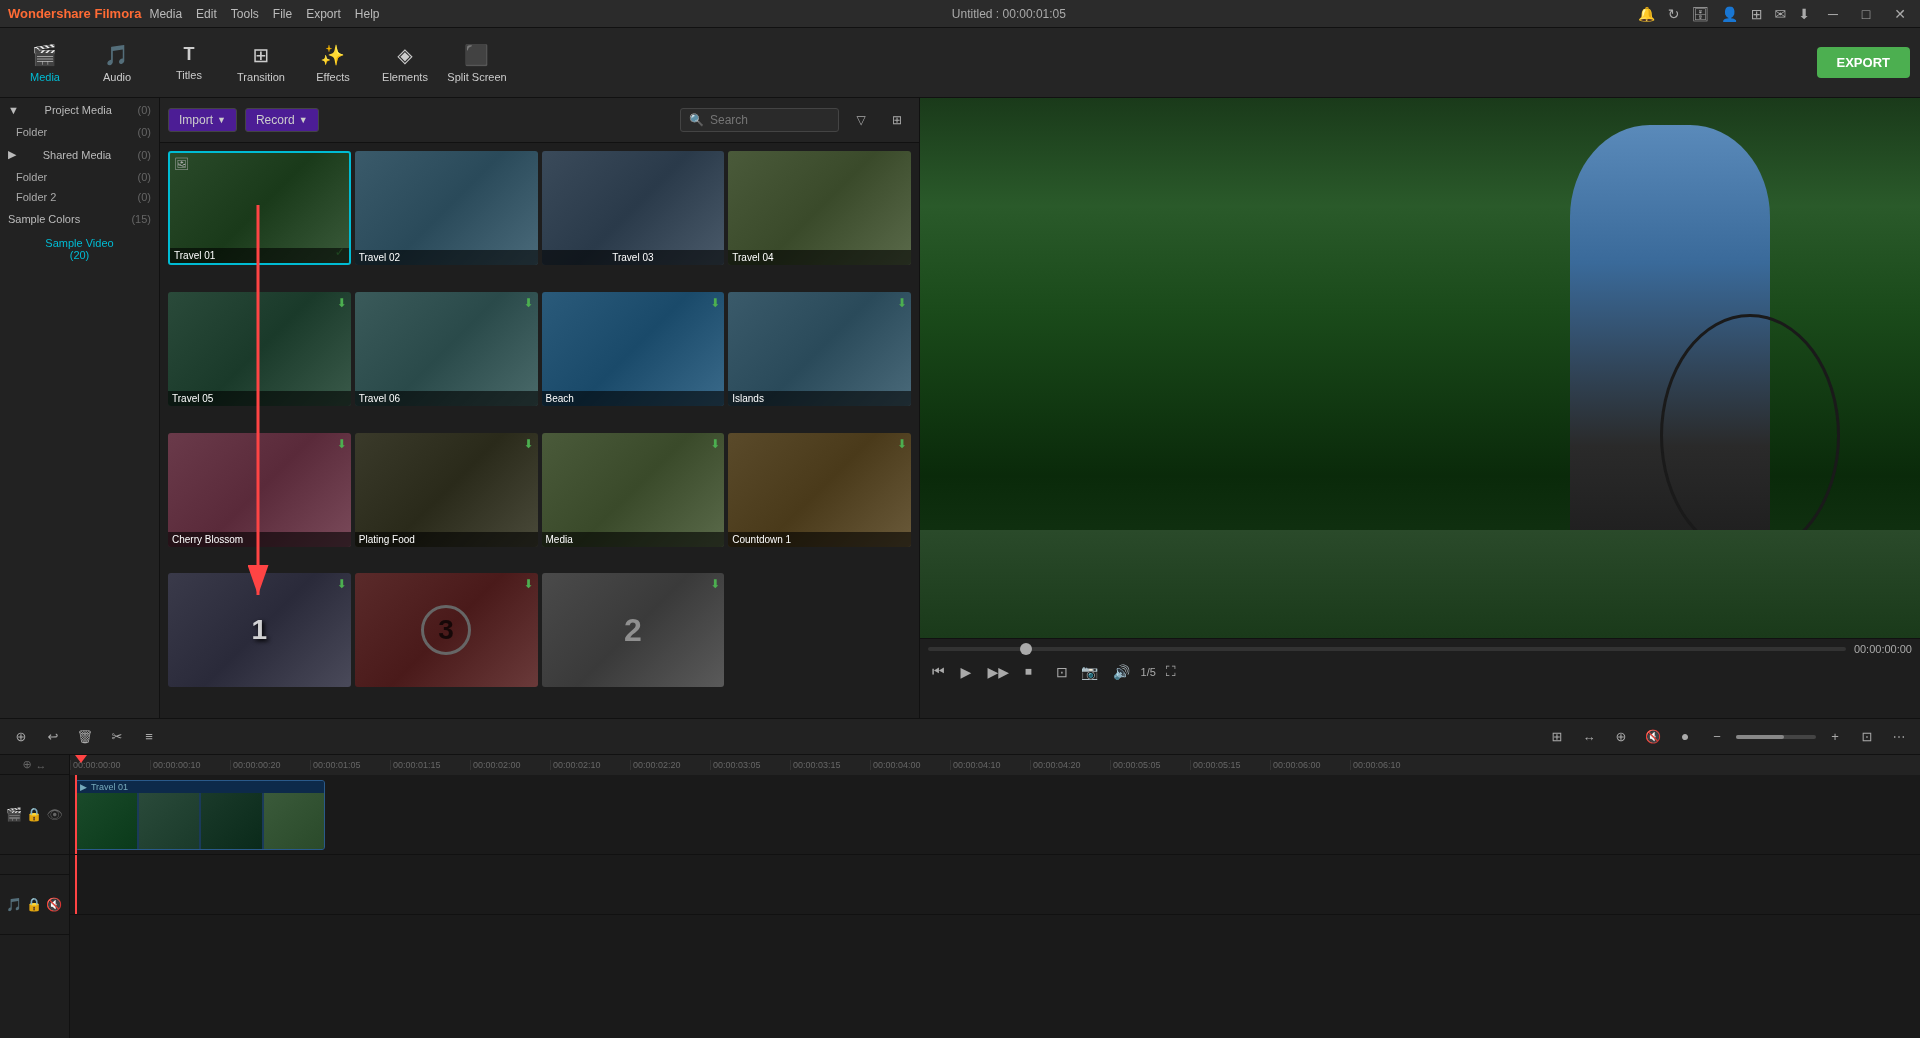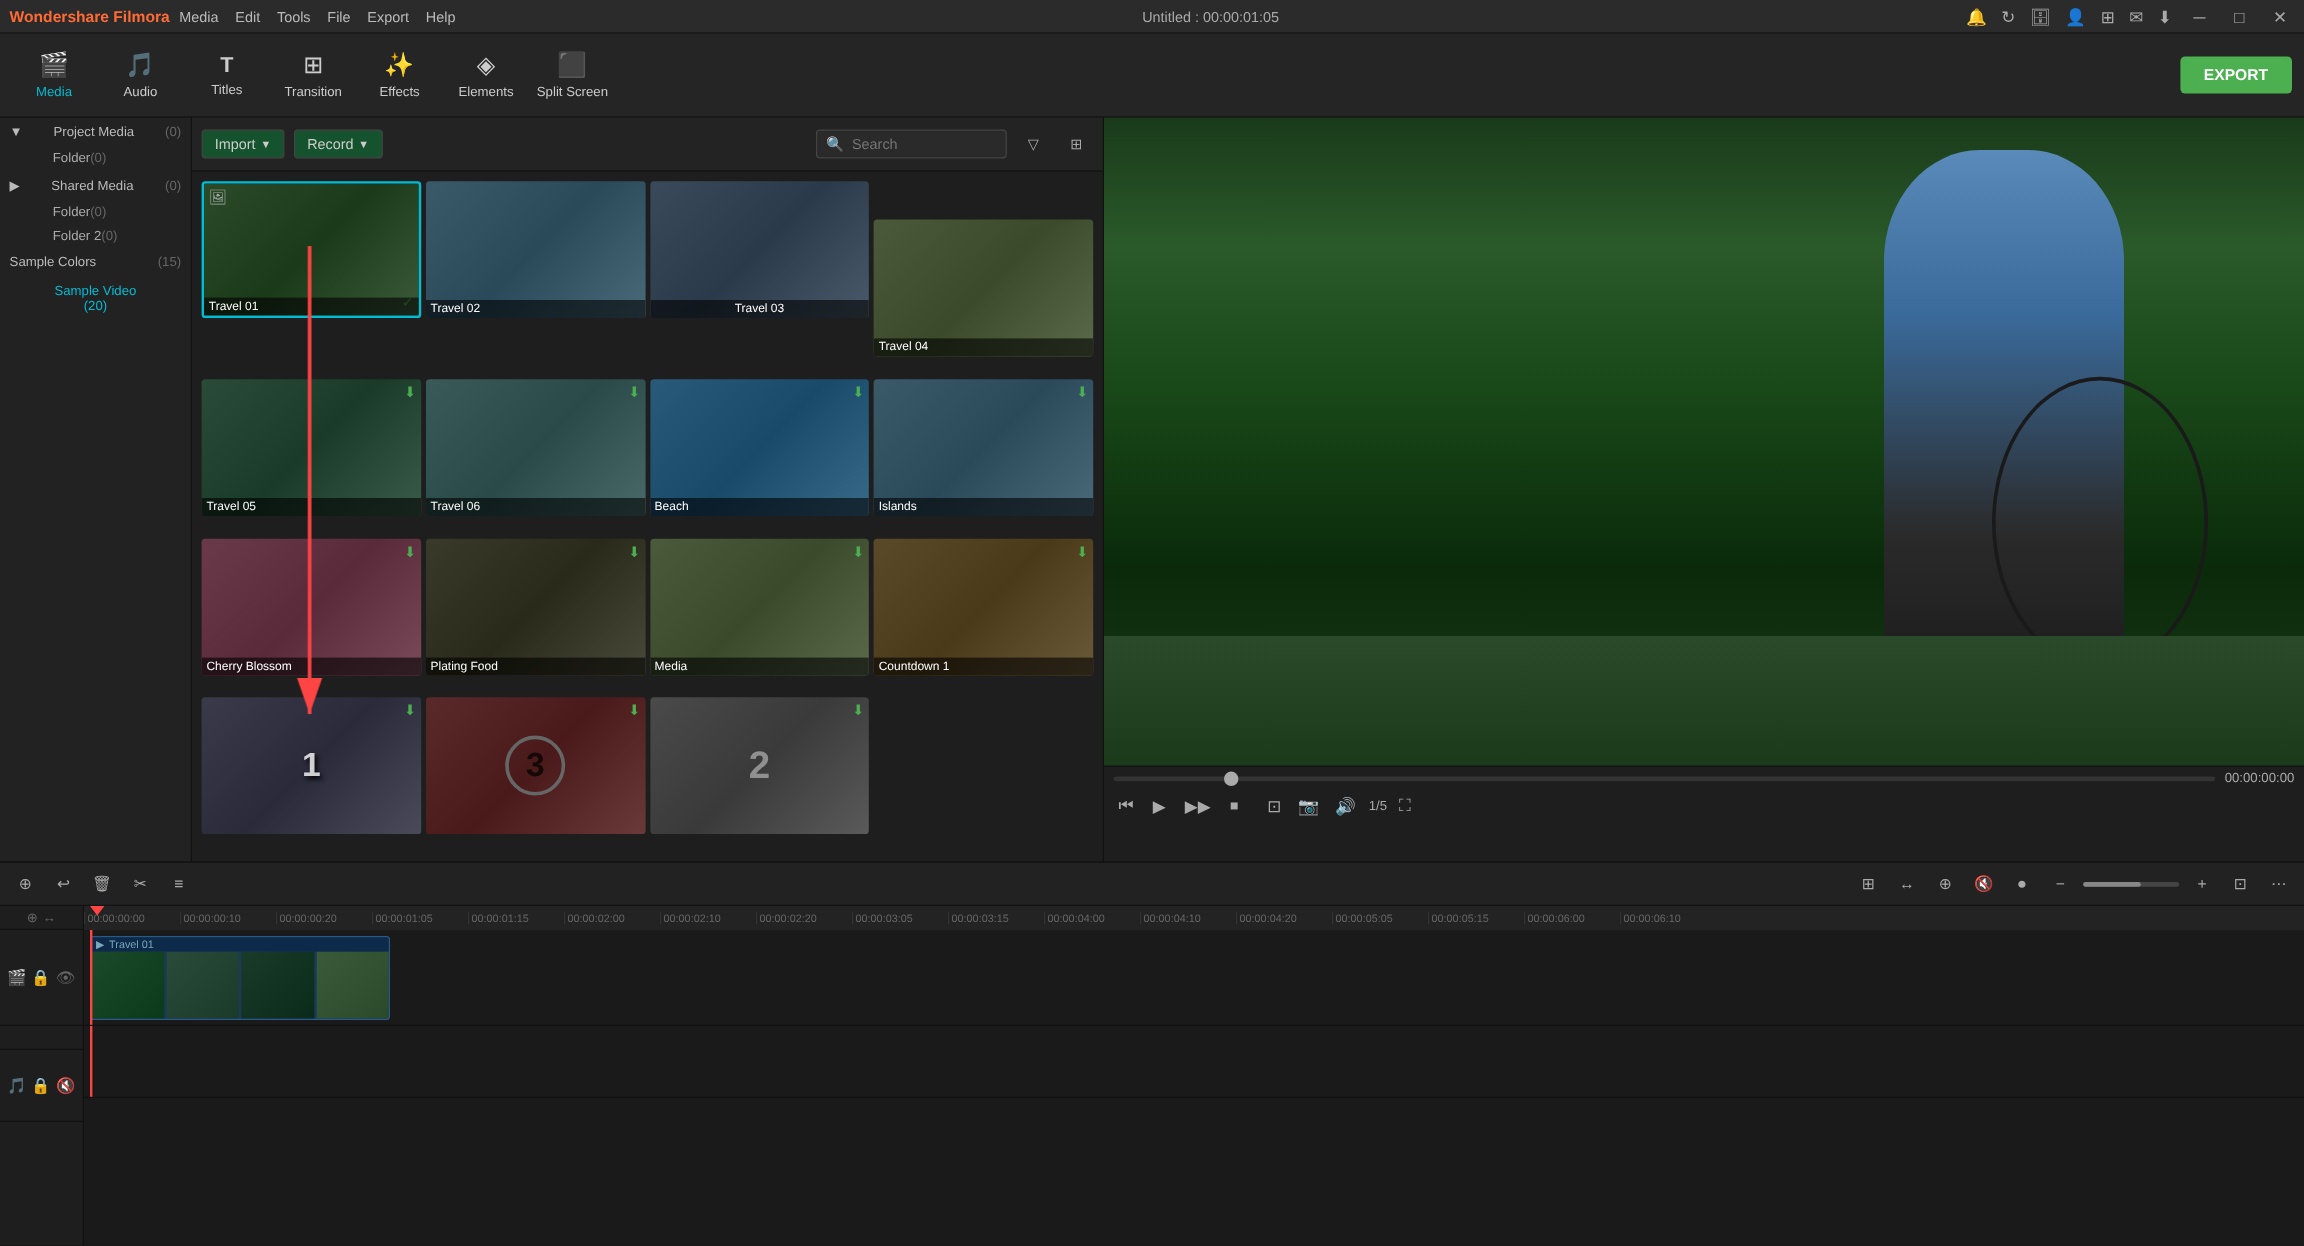--- a/index.html
+++ b/index.html
@@ -23,47 +23,47 @@
     .toolbar-icon { font-size: 20px; }
     .export-btn { margin-left: auto; background: #4CAF50; color: white; border: none; padding: 8px 20px; border-radius: 4px; font-size: 13px; font-weight: bold; cursor: pointer; }
 
     
     .main { display: flex; flex: 1; overflow: hidden; }
 
     
     .sidebar { width: 160px; background: #222; border-right: 1px solid #111; overflow-y: auto; flex-shrink: 0; }
     .sidebar-section { }
     .sidebar-section-header { display: flex; align-items: center; justify-content: space-between; padding: 6px 8px; cursor: pointer; color: #bbb; font-size: 11px; }
-    .sidebar-item { display: flex; align-items: center; justify-content: flex-start; padding: 4px 8px 4px 16px; cursor: pointer; font-size: 11px; color: #aaa; margin-left: 28px; }
+    .sidebar-item { display: flex; align-items: center; justify-content: space-between; padding: 4px 8px 4px 16px; cursor: pointer; font-size: 11px; color: #aaa; }
     .sidebar-count { color: #666; }
 
     
     .media-panel { width: 760px; background: #1e1e1e; display: flex; flex-direction: column; flex-shrink: 0; border-right: 1px solid #111; }
     .media-toolbar { height: 45px; display: flex; align-items: center; padding: 0 8px; gap: 8px; border-bottom: 1px solid #111; background: #232323; }
-    .media-toolbar-btn { display: flex; align-items: center; gap: 4px; background: #14532d; border: 1px solid #444; color: #ccc; padding: 4px 10px; border-radius: 3px; cursor: pointer; font-size: 12px; }
+    .media-toolbar-btn { display: flex; align-items: center; gap: 4px; background: #4c1d95; border: 1px solid #444; color: #ccc; padding: 4px 10px; border-radius: 3px; cursor: pointer; font-size: 12px; }
     .dropdown-arrow { font-size: 9px; }
     .search-box { display: flex; align-items: center; gap: 6px; background: #2a2a2a; border: 1px solid #444; border-radius: 3px; padding: 4px 8px; margin-left: auto; }
     .search-box input { background: none; border: none; color: #22c55e; font-size: 12px; outline: none; width: 120px; }
     .filter-btn { width: 28px; height: 28px; display: flex; align-items: center; justify-content: center; cursor: pointer; color: #aaa; }
     .view-btn { width: 28px; height: 28px; display: flex; align-items: center; justify-content: center; cursor: pointer; color: #aaa; }
 
     
     .media-grid { display: grid; grid-template-columns: repeat(4, 1fr); gap: 4px; padding: 8px; overflow-y: auto; flex: 1; }
     .media-item { position: relative; background: #2a2a2a; border-radius: 3px; overflow: hidden; cursor: pointer; aspect-ratio: 16/10; }
     .media-item.selected { border: 2px solid #00bcd4; }
     .media-label { position: absolute; bottom: 0; left: 0; right: 0; background: rgba(0,0,0,0.6); padding: 2px 4px; font-size: 10px; color: #fff; }
     .media-download-icon { position: absolute; top: 4px; right: 4px; color: #4CAF50; font-size: 12px; }
     .media-check { position: absolute; bottom: 4px; right: 4px; color: #4CAF50; font-size: 12px; }
     .media-folder-icon { position: absolute; top: 4px; left: 4px; color: #aaa; font-size: 12px; }
 
     
     .thumb-travel01 { background: linear-gradient(135deg, #2a4a2a 0%, #1a3a1a 50%, #3a5a3a 100%); }
     .thumb-travel02 { background: linear-gradient(135deg, #3a5a6a 0%, #2a4a5a 50%, #4a6a7a 100%); }
     .thumb-travel03 { background: linear-gradient(135deg, #3a4a5a 0%, #2a3a4a 50%, #4a5a6a 100%); text-align: center; }
-    .thumb-travel04 { background: linear-gradient(135deg, #4a5a3a 0%, #3a4a2a 50%, #5a6a4a 100%); margin-top: 32px; }
+    .thumb-travel04 { background: linear-gradient(135deg, #4a5a3a 0%, #3a4a2a 50%, #5a6a4a 100%); }
     .thumb-travel05 { background: linear-gradient(135deg, #2a4a3a 0%, #1a3a2a 50%, #3a5a4a 100%); }
     .thumb-travel06 { background: linear-gradient(135deg, #3a5a5a 0%, #2a4a4a 50%, #4a6a6a 100%); }
     .thumb-beach { background: linear-gradient(135deg, #2a5a7a 0%, #1a4a6a 50%, #3a6a8a 100%); }
     .thumb-islands { background: linear-gradient(135deg, #3a5a6a 0%, #2a4a5a 50%, #4a6a7a 100%); }
     .thumb-cherry { background: linear-gradient(135deg, #6a3a4a 0%, #5a2a3a 50%, #7a4a5a 100%); }
     .thumb-plating { background: linear-gradient(135deg, #3a3a2a 0%, #2a2a1a 50%, #4a4a3a 100%); }
     .thumb-food { background: linear-gradient(135deg, #4a5a3a 0%, #3a4a2a 50%, #5a6a4a 100%); }
     .thumb-countdown1 { background: linear-gradient(135deg, #5a4a2a 0%, #4a3a1a 50%, #6a5a3a 100%); }
     .thumb-countdown2 { background: linear-gradient(135deg, #3a3a4a 0%, #2a2a3a 50%, #4a4a5a 100%); }
     .thumb-countdown3 { background: linear-gradient(135deg, #5a2a2a 0%, #4a1a1a 50%, #6a3a3a 100%); }

